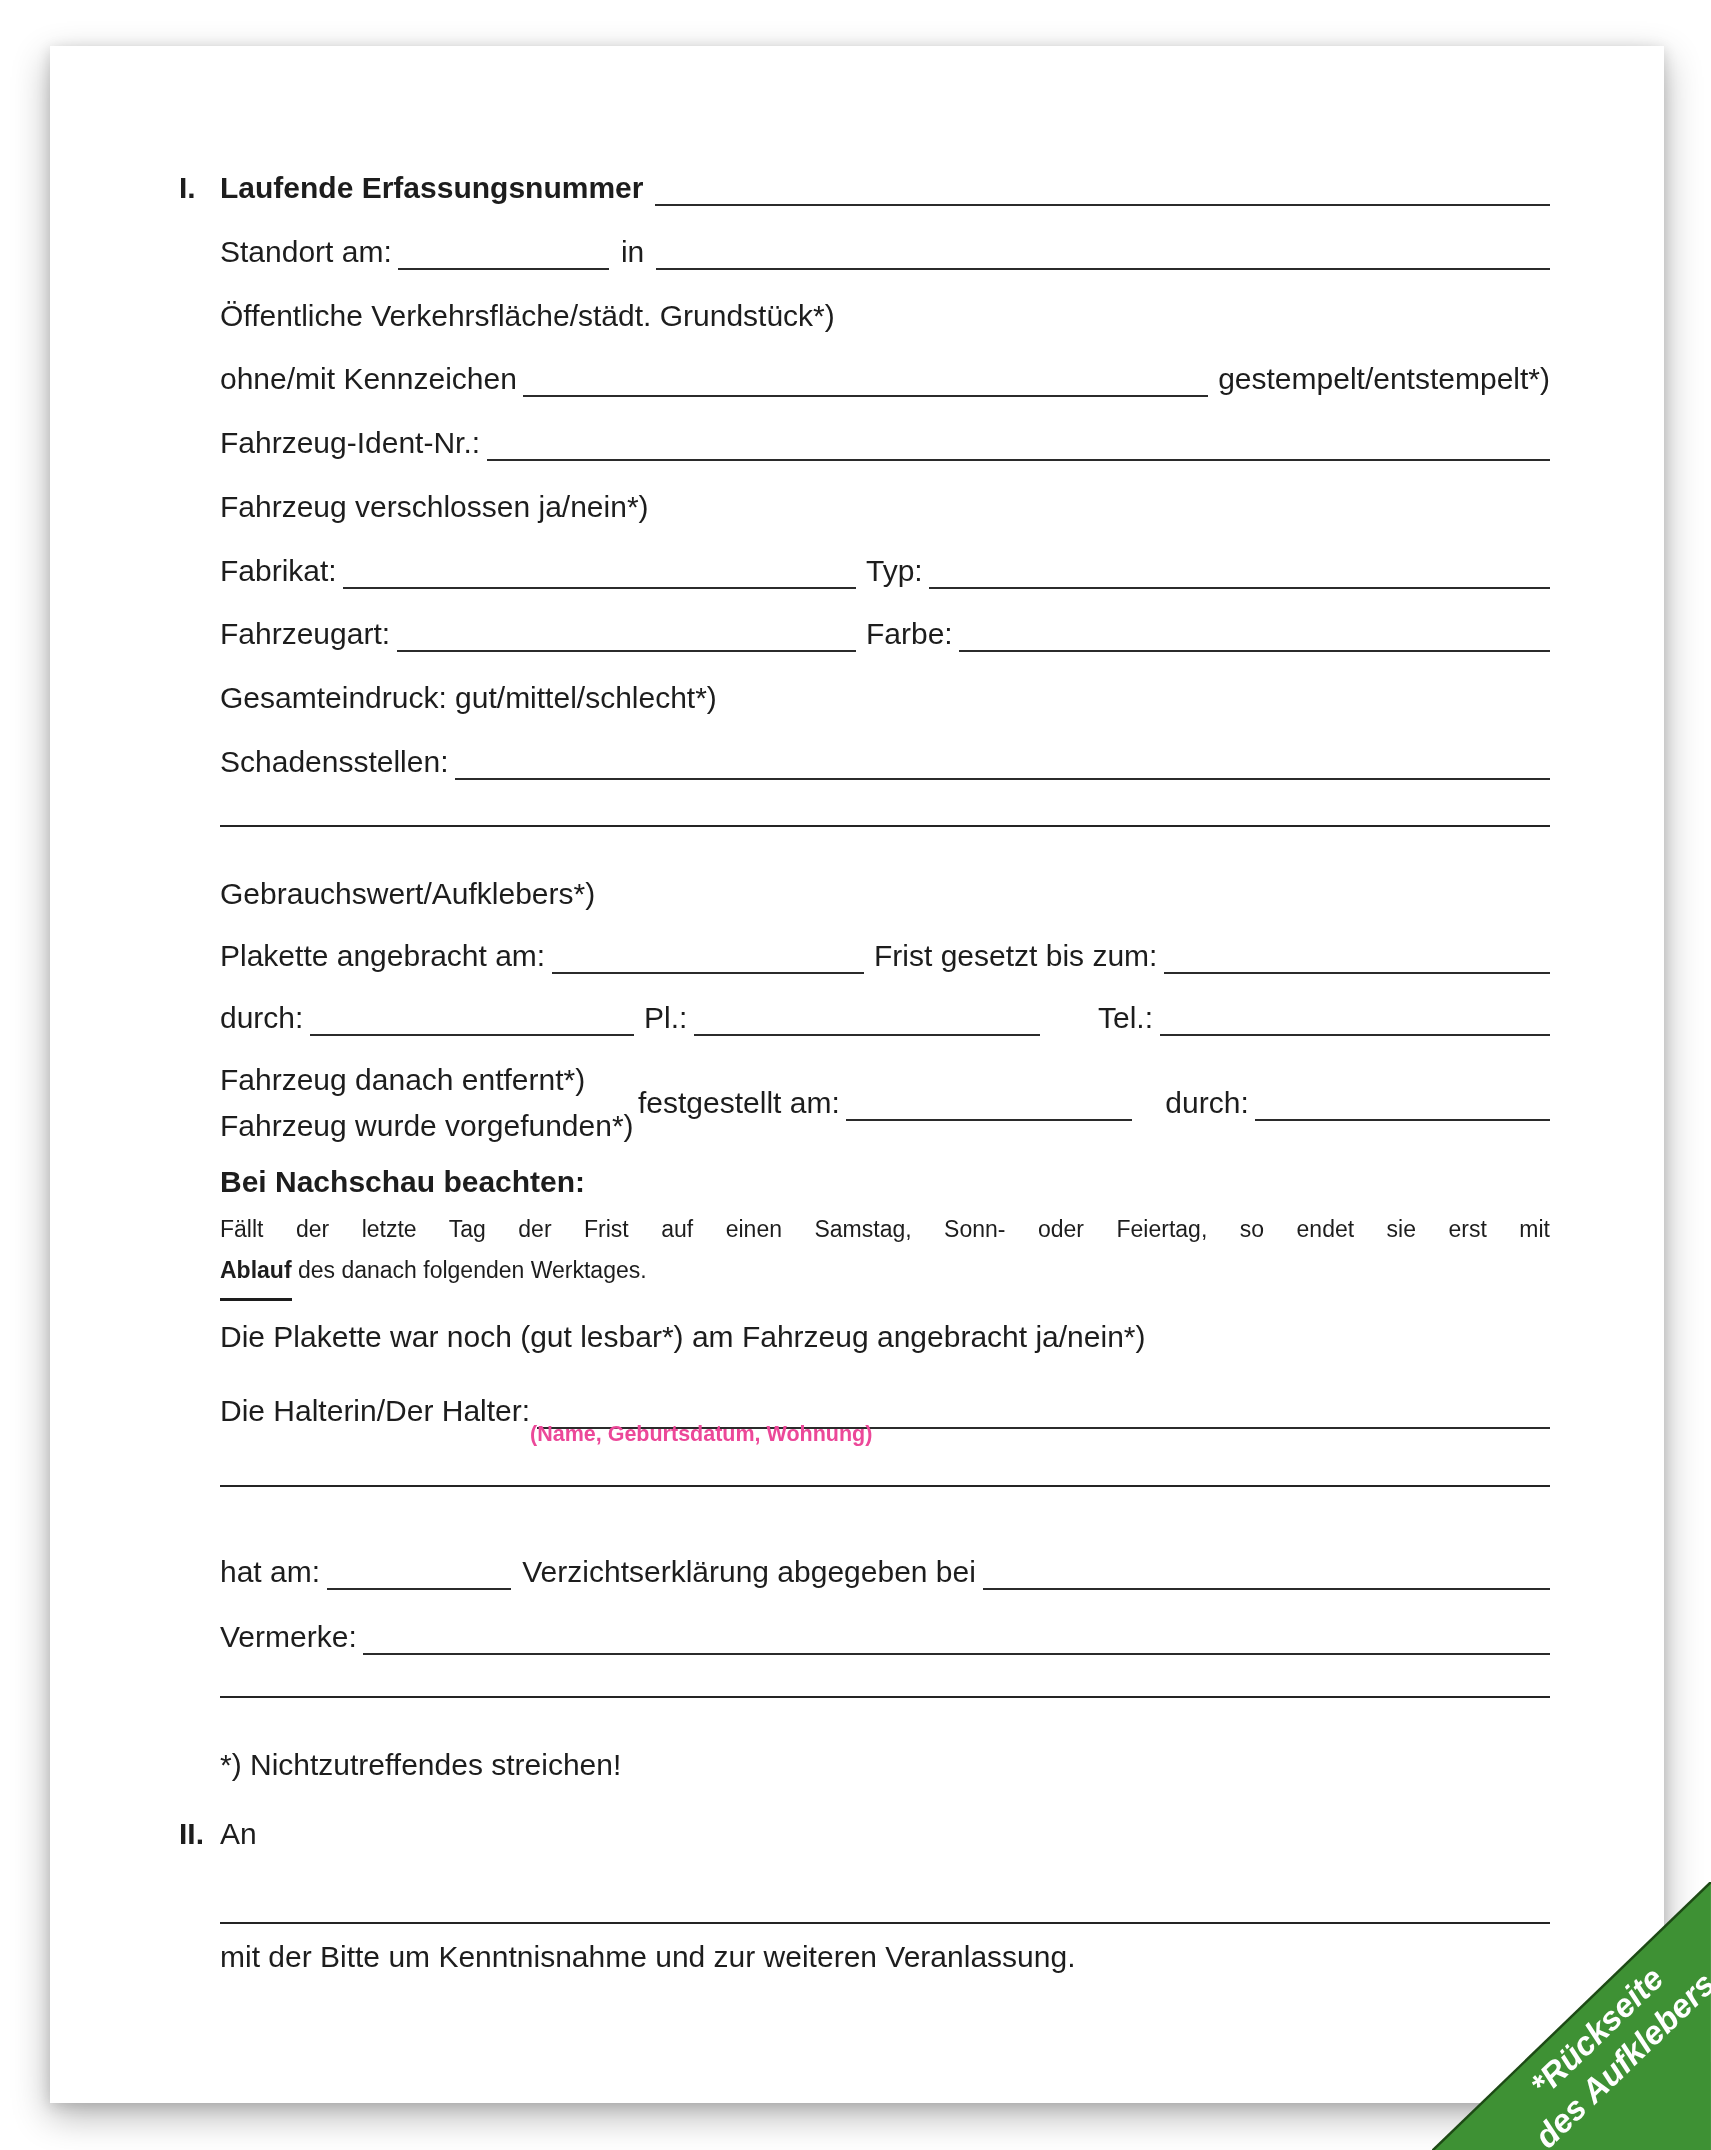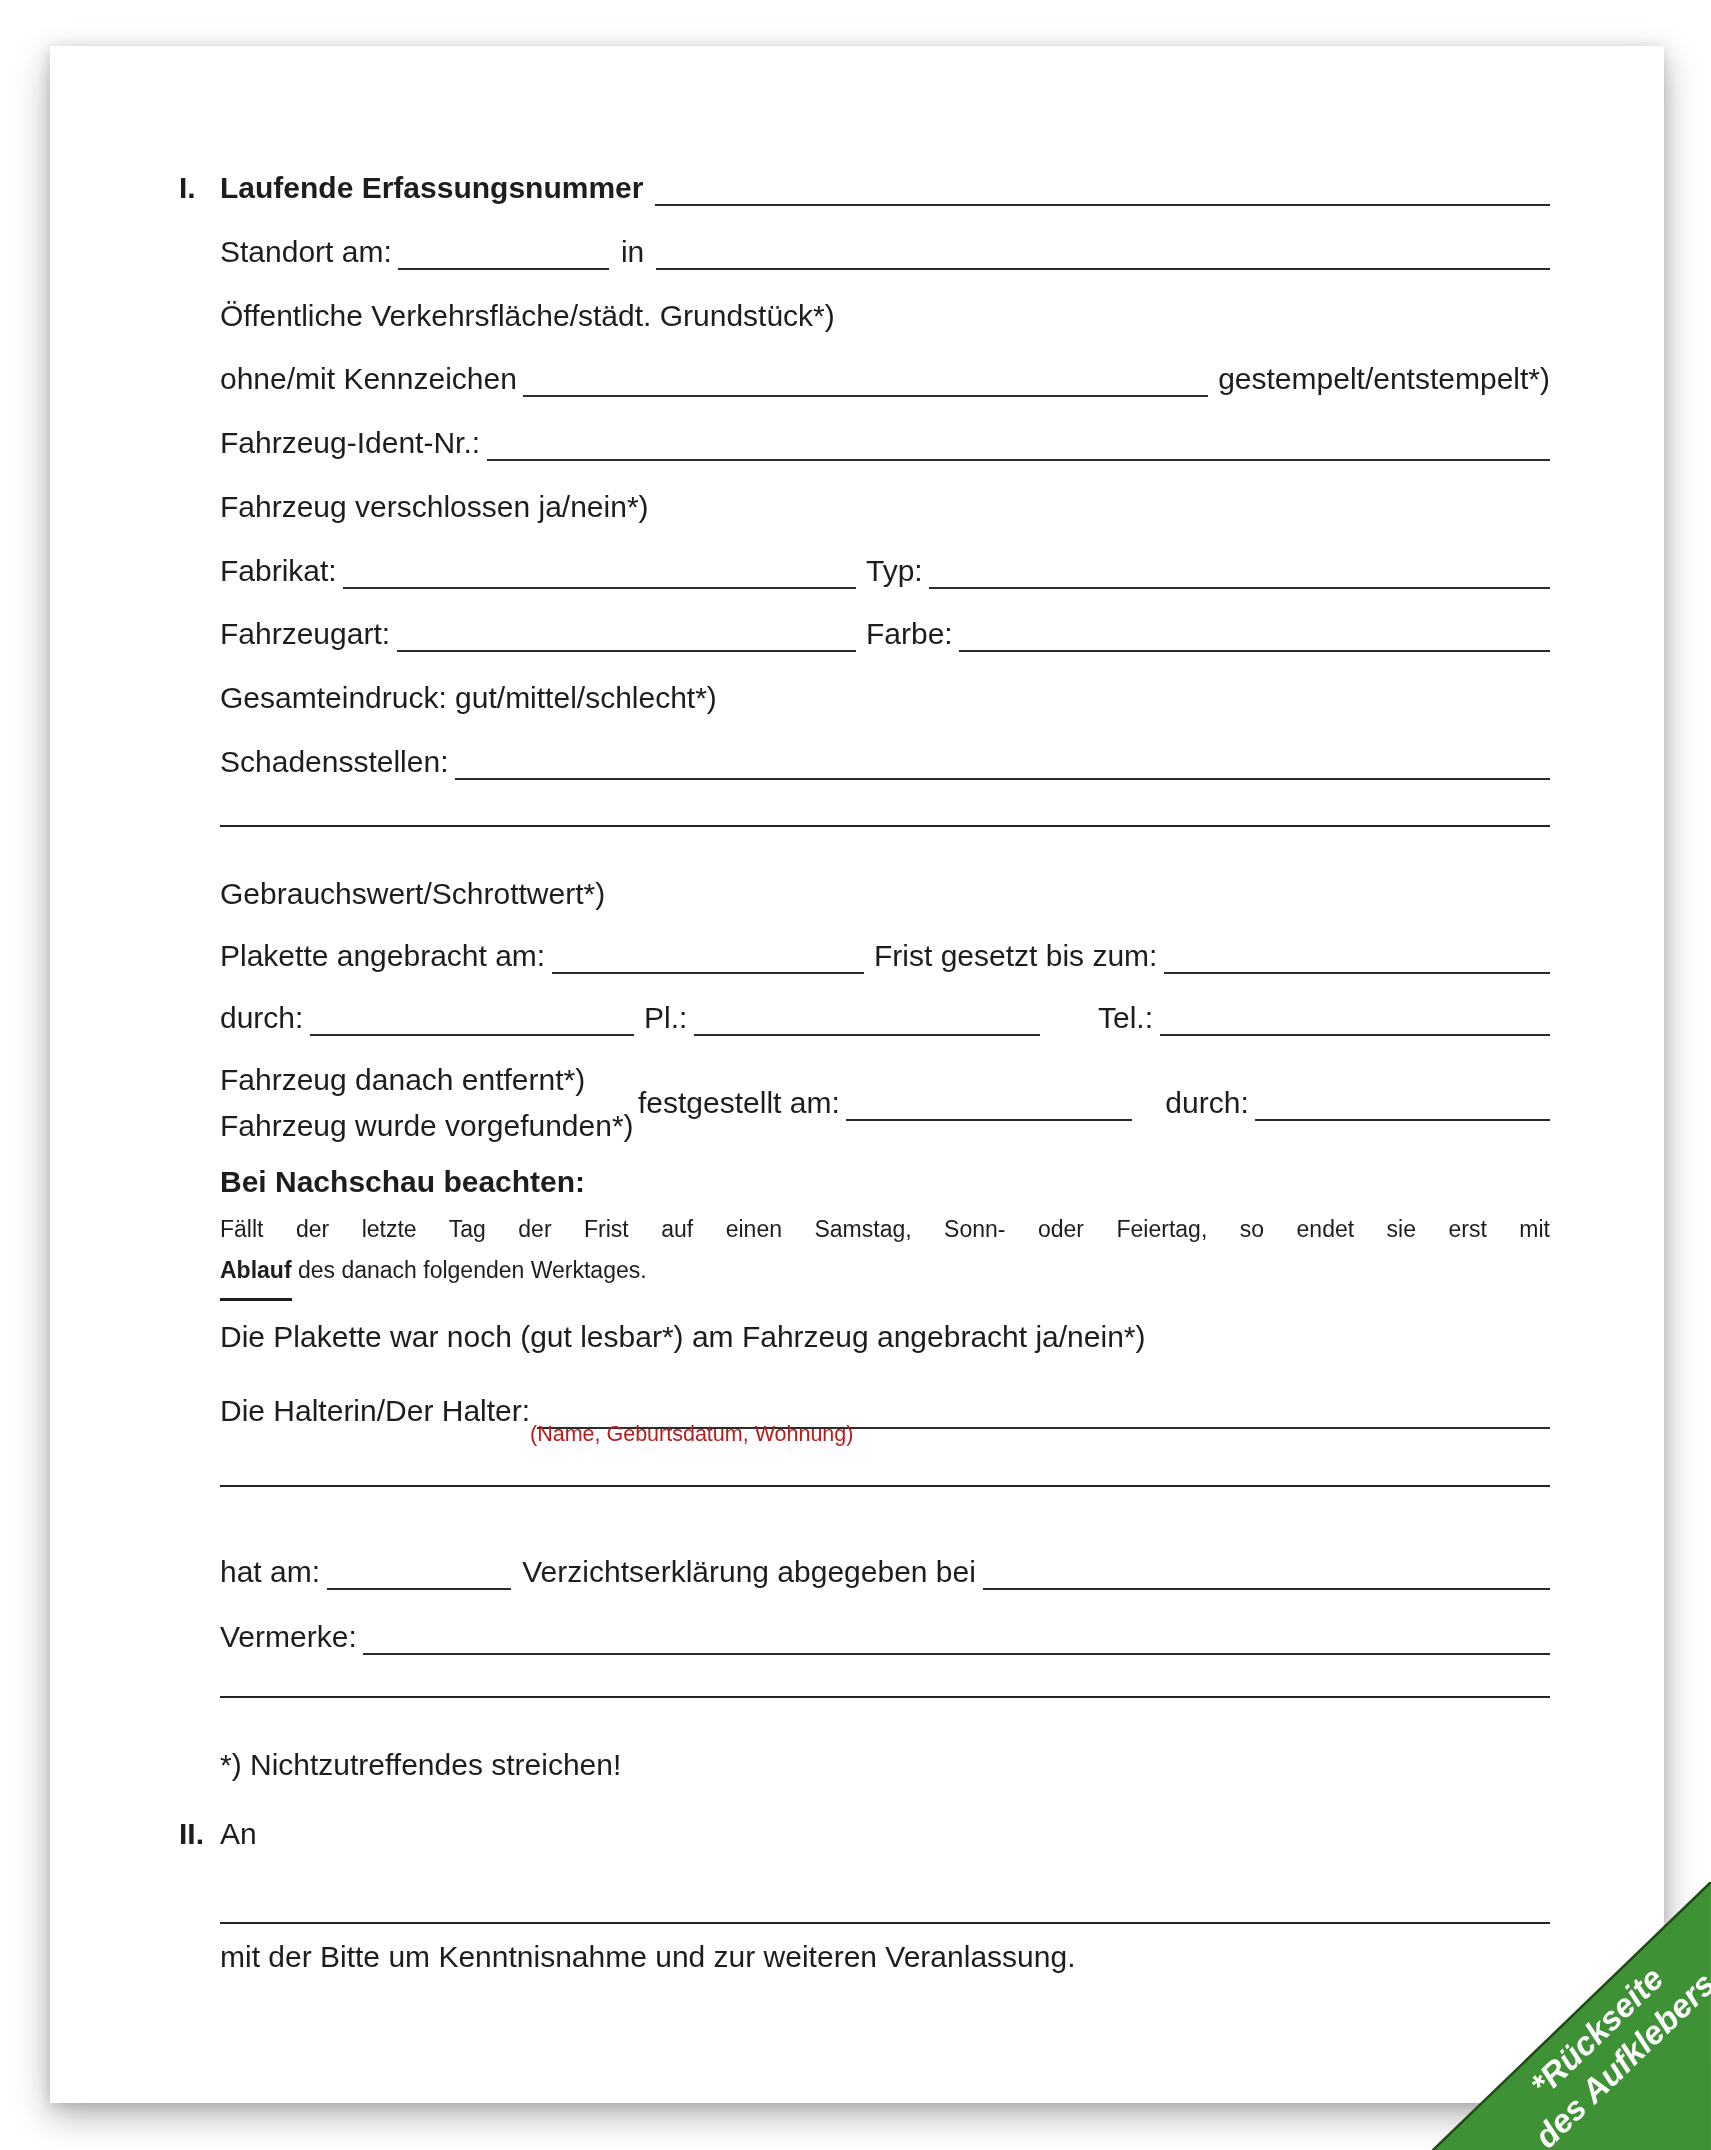--- a/index.html
+++ b/index.html
@@ -36,21 +36,21 @@
   .col2{display:flex;align-items:flex-end;width:406px;}
   .col3{display:flex;align-items:flex-end;flex:1 1 auto;}
   .stack{display:flex;flex-direction:column;width:418px;}
   .stack .sline{line-height:36px;}
   .stack .sline + .sline{margin-top:10px;}
   .midflex{display:flex;align-items:center;}
   .sep{position:absolute;left:170px;right:114px;height:0;border-top:2.5px solid #242424;}
   .para{position:absolute;left:170px;right:114px;font-size:23px;line-height:41px;}
   .jline{display:block;text-align:justify;text-align-last:justify;}
   .ablauf{font-weight:700;border-bottom:3.3px solid #1d1d1d;padding-bottom:15px;}
-  .hint{position:absolute;left:480px;top:1376px;font-size:21.5px;line-height:25px;color:#b91c1c;}
+  .hint{position:absolute;left:480px;top:1376px;font-size:21.5px;line-height:25px;color:#ec4899;font-weight:bold;}
   .footnote-row{justify-content:flex-start;}
   
   .corner{position:absolute;left:1432px;top:1882px;width:279px;height:269px;z-index:5;}
   .corner svg{position:absolute;left:0;top:0;}
   .corner-label{
     position:absolute;left:30px;top:124px;width:298px;text-align:center;
     transform:rotate(-44deg);
     color:#ffffff;font-weight:700;font-style:italic;
     font-size:33px;line-height:40px;white-space:nowrap;
   }
@@ -119,21 +119,21 @@
   </div>
 
   <div class="row" style="top:698px;">
     <span>Schadensstellen:</span>
     <span class="line fill ml8"></span>
   </div>
 
   <div class="sep" style="top:779px;"></div>
 
   <div class="row textrow" style="top:830px;">
-    <span>Gebrauchswert/Schrottwert*)</span>
+    <span>Gebrauchswert/Aufklebers*)</span>
   </div>
 
   <div class="row" style="top:892px;">
     <span class="half-l2">
       <span>Plakette angebracht am:</span>
       <span class="line fill ml8"></span>
     </span>
     <span class="half-r">
       <span class="ml12">Frist gesetzt bis zum:</span>
       <span class="line fill ml8"></span>

